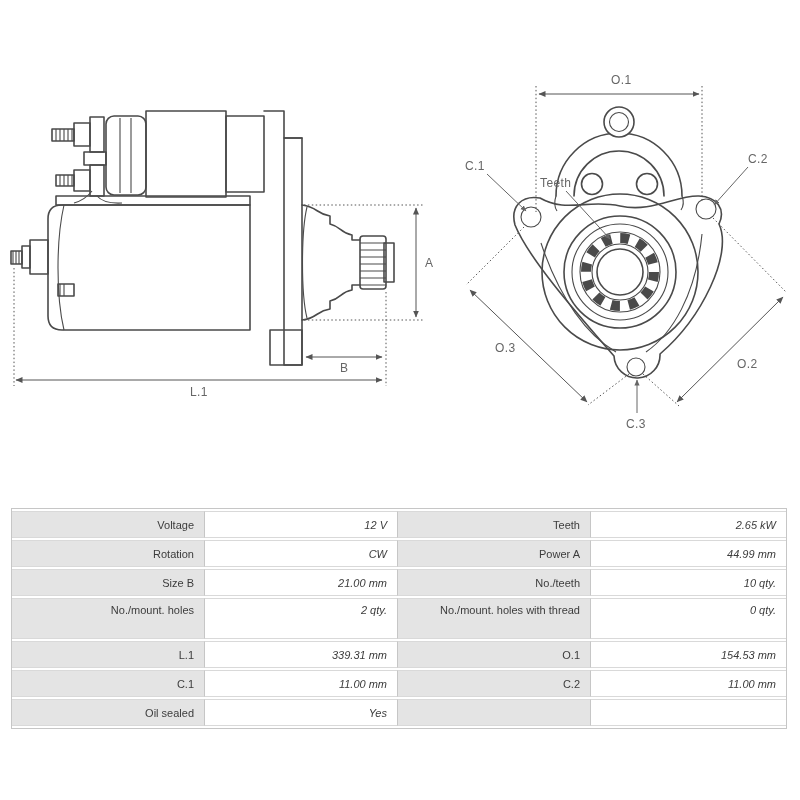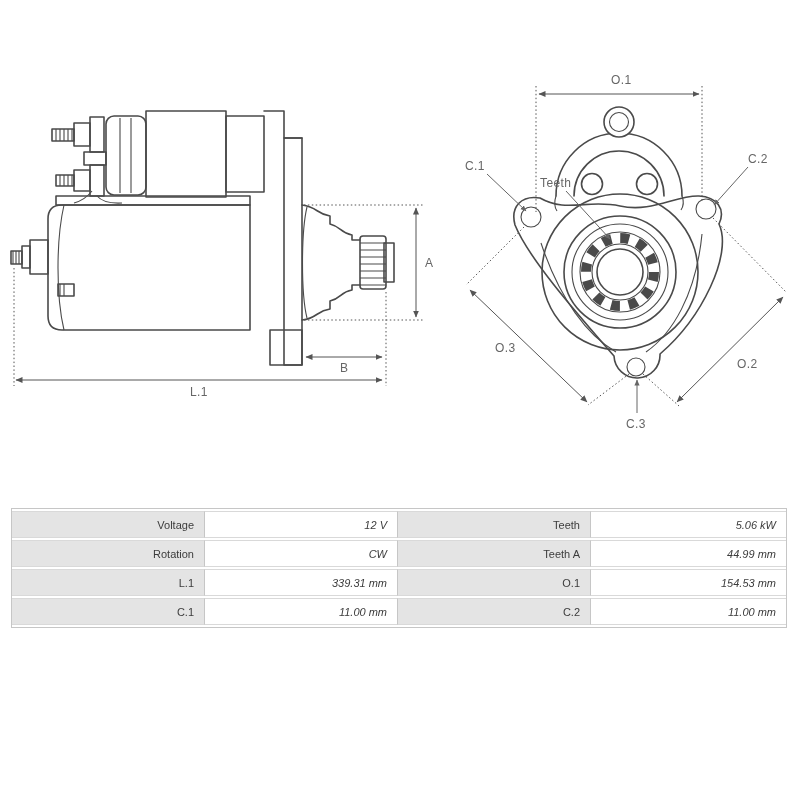--- a/index.html
+++ b/index.html
@@ -195,36 +195,54 @@
           <col style="width:193px">
           <col style="width:193px">
           <col style="width:193px">
           <col>
         </colgroup>
       <tbody>
         <tr>
           <td class="lab">Voltage</td>
           <td class="val mid">12 V</td>
           <td class="lab">Teeth</td>
-          <td class="val">5.06 kW</td>
+          <td class="val">2.65 kW</td>
         </tr>
         <tr>
           <td class="lab">Rotation</td>
           <td class="val mid">CW</td>
-          <td class="lab">Teeth A</td>
+          <td class="lab">Power A</td>
           <td class="val">44.99 mm</td>
+        </tr>
+        <tr>
+          <td class="lab">Size B</td>
+          <td class="val mid">21.00 mm</td>
+          <td class="lab">No./teeth</td>
+          <td class="val">10 qty.</td>
+        </tr>
+        <tr class="tall">
+          <td class="lab">No./mount. holes</td>
+          <td class="val mid">2 qty.</td>
+          <td class="lab">No./mount. holes with thread</td>
+          <td class="val">0 qty.</td>
         </tr>
         <tr>
           <td class="lab">L.1</td>
           <td class="val mid">339.31 mm</td>
           <td class="lab">O.1</td>
           <td class="val">154.53 mm</td>
         </tr>
         <tr>
           <td class="lab">C.1</td>
           <td class="val mid">11.00 mm</td>
           <td class="lab">C.2</td>
           <td class="val">11.00 mm</td>
         </tr>
+        <tr>
+          <td class="lab">Oil sealed</td>
+          <td class="val mid">Yes</td>
+          <td class="lab"></td>
+          <td class="val"></td>
+        </tr>
       </tbody>
     </table>
   </div>
 </div>
 
 </body></html>

